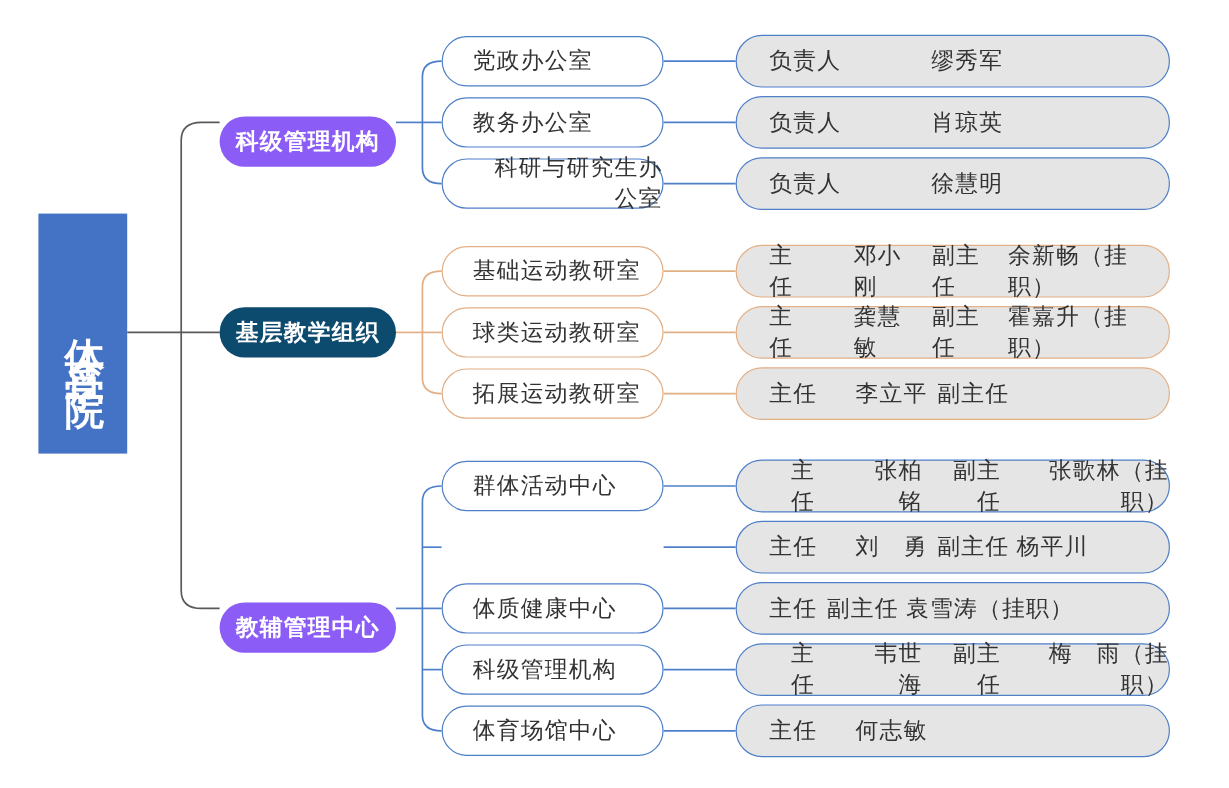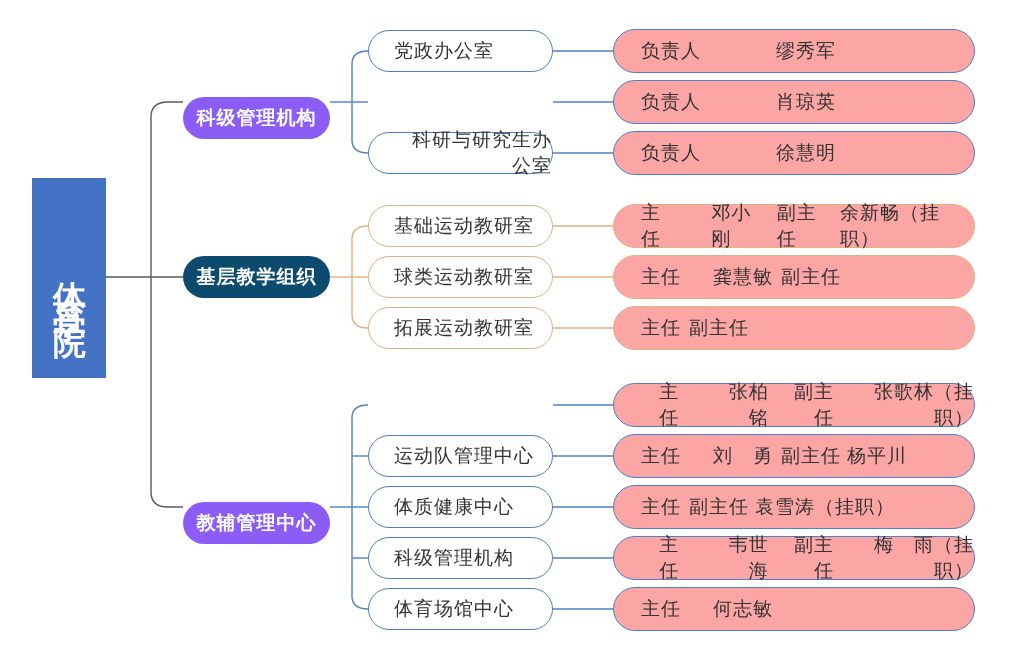--- a/index.html
+++ b/index.html
@@ -39,21 +39,21 @@
     display:flex;align-items:center;
     padding-left:25px;box-sizing:border-box;
     font-size:19px;color:#333333;letter-spacing:1px;
   }
   .border-blue{border:1.6px solid #4E7FC8;text-align:right;}
   .border-orange{border:1.6px solid #E3AF85;}
 
   
   .leaf-box{
     position:absolute;left:613px;width:362px;height:44px;
-    background:#fca5a5;border-radius:22px;
+    background:#e5e5e5;border-radius:22px;
     display:flex;align-items:center;
     padding-left:27px;box-sizing:border-box;
     font-size:19px;color:#333333;letter-spacing:1px;
   }
   .leaf-box .name-far{margin-left:75px;}
   .leaf-box .name1{margin-left:32px;}
   .leaf-box .role2{margin-left:8px;}
   .leaf-box .name2{margin-left:6px;}
 </style>
 </head>
@@ -100,20 +100,21 @@
     </g>
   </svg>
 
   <div class="root-node">体育学院</div>
 
   <div class="branch-pill branch-blue" style="top:81px">科级管理机构</div>
   <div class="branch-pill branch-orange" style="top:256px">基层教学组织</div>
   <div class="branch-pill branch-blue" style="top:486px">教辅管理中心</div>
 
   <div class="child-box border-blue" style="top:30px">党政办公室</div>
+  <div class="child-box border-blue" style="top:81px">教务办公室</div>
   <div class="child-box border-blue" style="top:132px">科研与研究生办公室</div>
 
   <div class="leaf-box border-blue" style="top:29px">
     <span>负责人</span>
     <span class="name-far">缪秀军</span>
   </div>
   <div class="leaf-box border-blue" style="top:80px">
     <span>负责人</span>
     <span class="name-far">肖琼英</span>
   </div>
@@ -129,27 +130,29 @@
   <div class="leaf-box border-orange" style="top:204px">
     <span>主任</span>
     <span class="name1">邓小刚</span>
     <span class="role2">副主任</span>
     <span class="name2">余新畅（挂职）</span>
   </div>
   <div class="leaf-box border-orange" style="top:255px">
     <span>主任</span>
     <span class="name1">龚慧敏</span>
     <span class="role2">副主任</span>
+    <span class="name2">霍嘉升（挂职）</span>
   </div>
   <div class="leaf-box border-orange" style="top:306px">
     <span>主任</span>
+    <span class="name1">李立平</span>
     <span class="role2">副主任</span>
   </div>
 
-  <div class="child-box border-blue" style="top:435px">运动队管理中心</div>
+  <div class="child-box border-blue" style="top:384px">群体活动中心</div>
   <div class="child-box border-blue" style="top:486px">体质健康中心</div>
   <div class="child-box border-blue" style="top:537px">科级管理机构</div>
   <div class="child-box border-blue" style="top:588px">体育场馆中心</div>
 
   <div class="leaf-box border-blue" style="top:383px">
     <span>主任</span>
     <span class="name1">张柏铭</span>
     <span class="role2">副主任</span>
     <span class="name2">张歌林（挂职）</span>
   </div>

